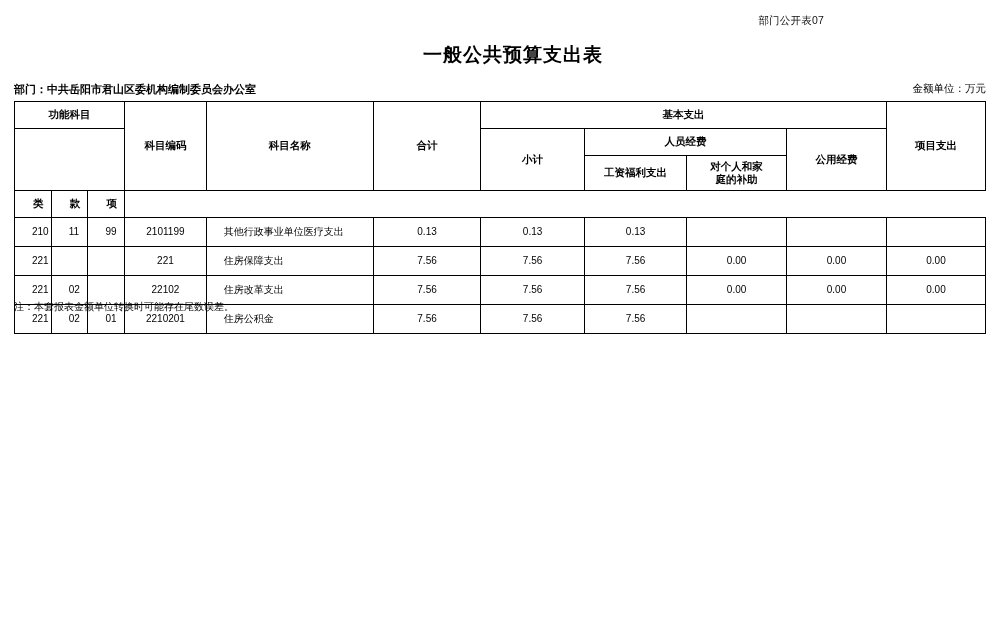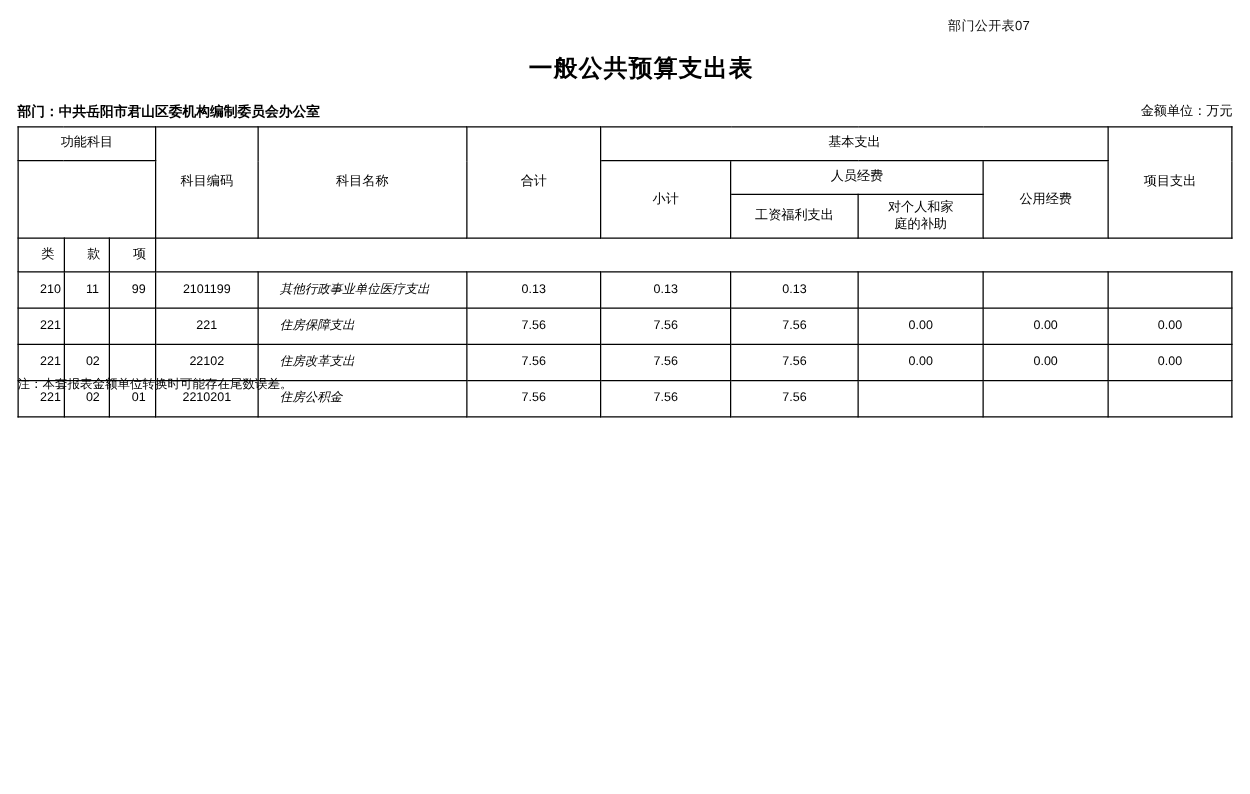--- a/index.html
+++ b/index.html
@@ -73,21 +73,21 @@
     font-size: 10.5px;
   }
   table.budget th,
   table.budget td {
     border: 1px solid #000000;
     padding: 0;
     vertical-align: middle;
     line-height: 1.25;
   }
   table.budget th {
-    font-weight: normal;
+    font-weight: bold;
     text-align: center;
     height: 22px;
     padding: 2px 18px;
     font-size: 10.5px;
   }
   table.budget th.tall {
     height: 30px;
   }
   table.budget td {
     height: 24px;
@@ -96,21 +96,20 @@
   }
   td.num {
     text-align: center;
   }
   td.ctr {
     text-align: center;
   }
   td.txt {
     text-align: left;
     padding-left: 12px;
-    font-style: italic;
   }
   .note {
     position: absolute;
     left: 14px;
     top: 300px;
     font-size: 10px;
     color: #000;
   }
 </style>
 </head>

